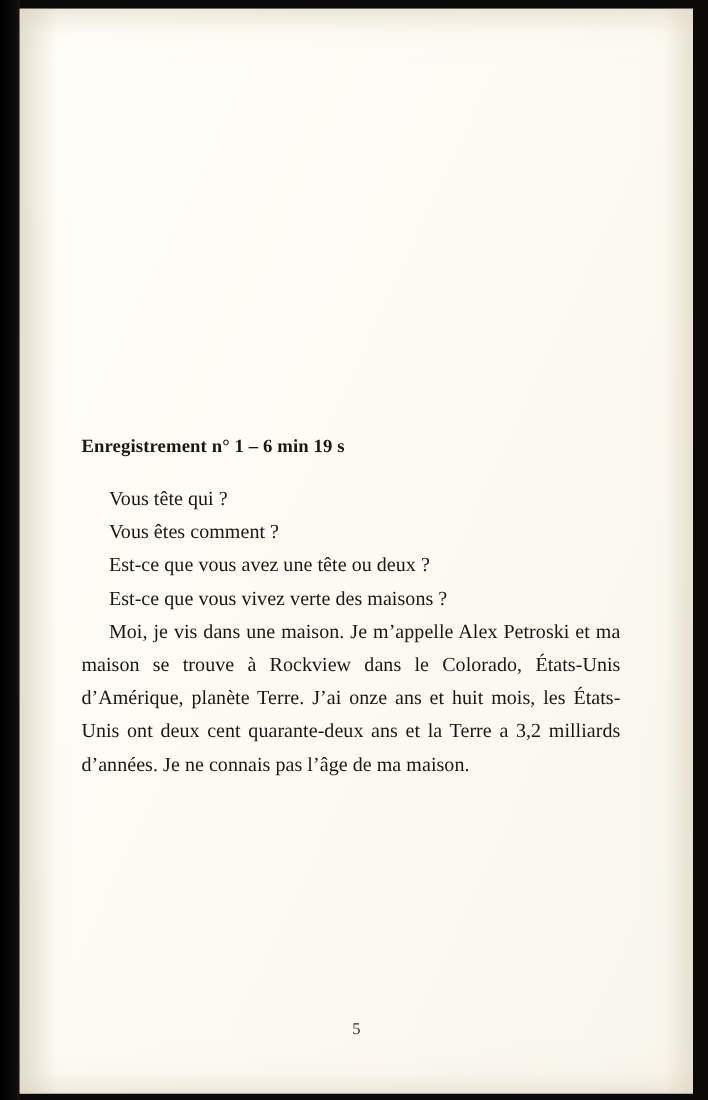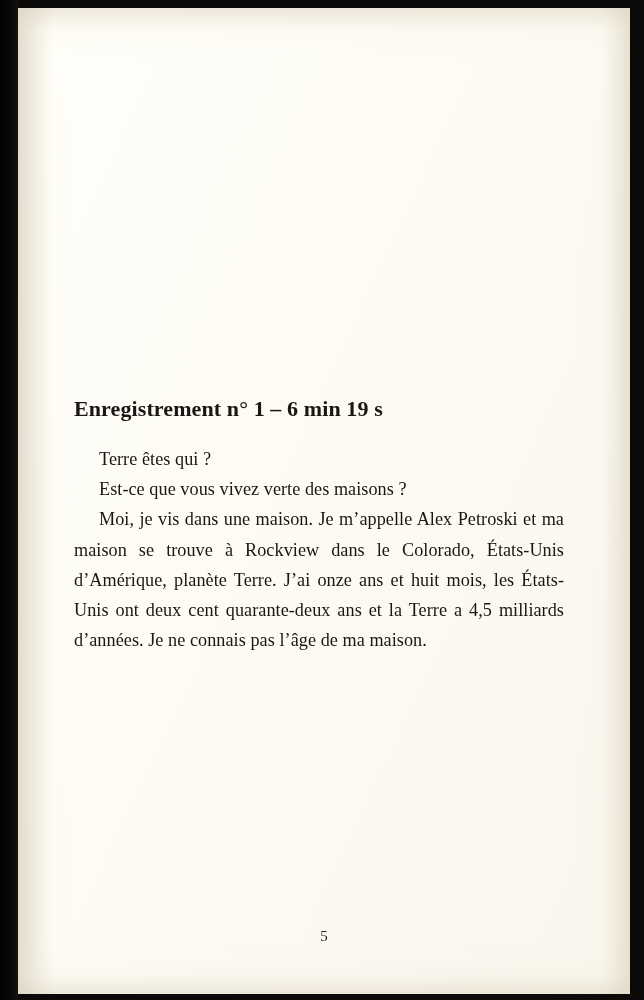--- a/index.html
+++ b/index.html
@@ -88,21 +88,21 @@
     position: absolute;
     left: 56px;
     top: 388px;
     width: 490px;
     color: #1a1712;
   }
 
   .section-heading {
     font-family: "Liberation Serif", serif;
     font-weight: bold;
-    font-size: 22px;
+    font-size: 17px;
     letter-spacing: 0.1px;
     margin: 0 0 22px 0;
     white-space: nowrap;
   }
 
   p.body-line {
     margin: 0;
     font-size: 18.2px;
     line-height: 30.2px;
     text-align: justify;
@@ -137,29 +137,31 @@
 
     <div class="paper-edge-left"></div>
     <div class="paper-edge-right"></div>
     <div class="paper-edge-top"></div>
     <div class="paper-edge-bottom"></div>
 
     <div class="text-block">
 
       <h2 class="section-heading">Enregistrement n° 1 – 6 min 19 s</h2>
 
-      <p class="body-line indented">Terre êtes qui ?</p>
+      <p class="body-line indented">Vous tête qui ?</p>
 
+      <p class="body-line indented">Vous êtes comment ?</p>
 
+      <p class="body-line indented">Est-ce que vous avez une tête ou deux ?</p>
 
 
 
       <p class="body-line indented">Est-ce que vous vivez verte des maisons ?</p>
 
-      <p class="body-line indented">Moi, je vis dans une maison. Je m’appelle Alex Petroski et ma maison se trouve à Rockview dans le Colorado, États-Unis d’Amérique, planète Terre. J’ai onze ans et huit mois, les États-Unis ont deux cent quarante-deux ans et la Terre a 4,5 milliards d’années. Je ne connais pas l’âge de ma maison.</p>
+      <p class="body-line indented">Moi, je vis dans une maison. Je m’appelle Alex Petroski et ma maison se trouve à Rockview dans le Colorado, États-Unis d’Amérique, planète Terre. J’ai onze ans et huit mois, les États-Unis ont deux cent quarante-deux ans et la Terre a 3,2 milliards d’années. Je ne connais pas l’âge de ma maison.</p>
 
 
     </div>
 
     <div class="folio">5</div>
 
   </div>
 </div>
 
 </body></html>

